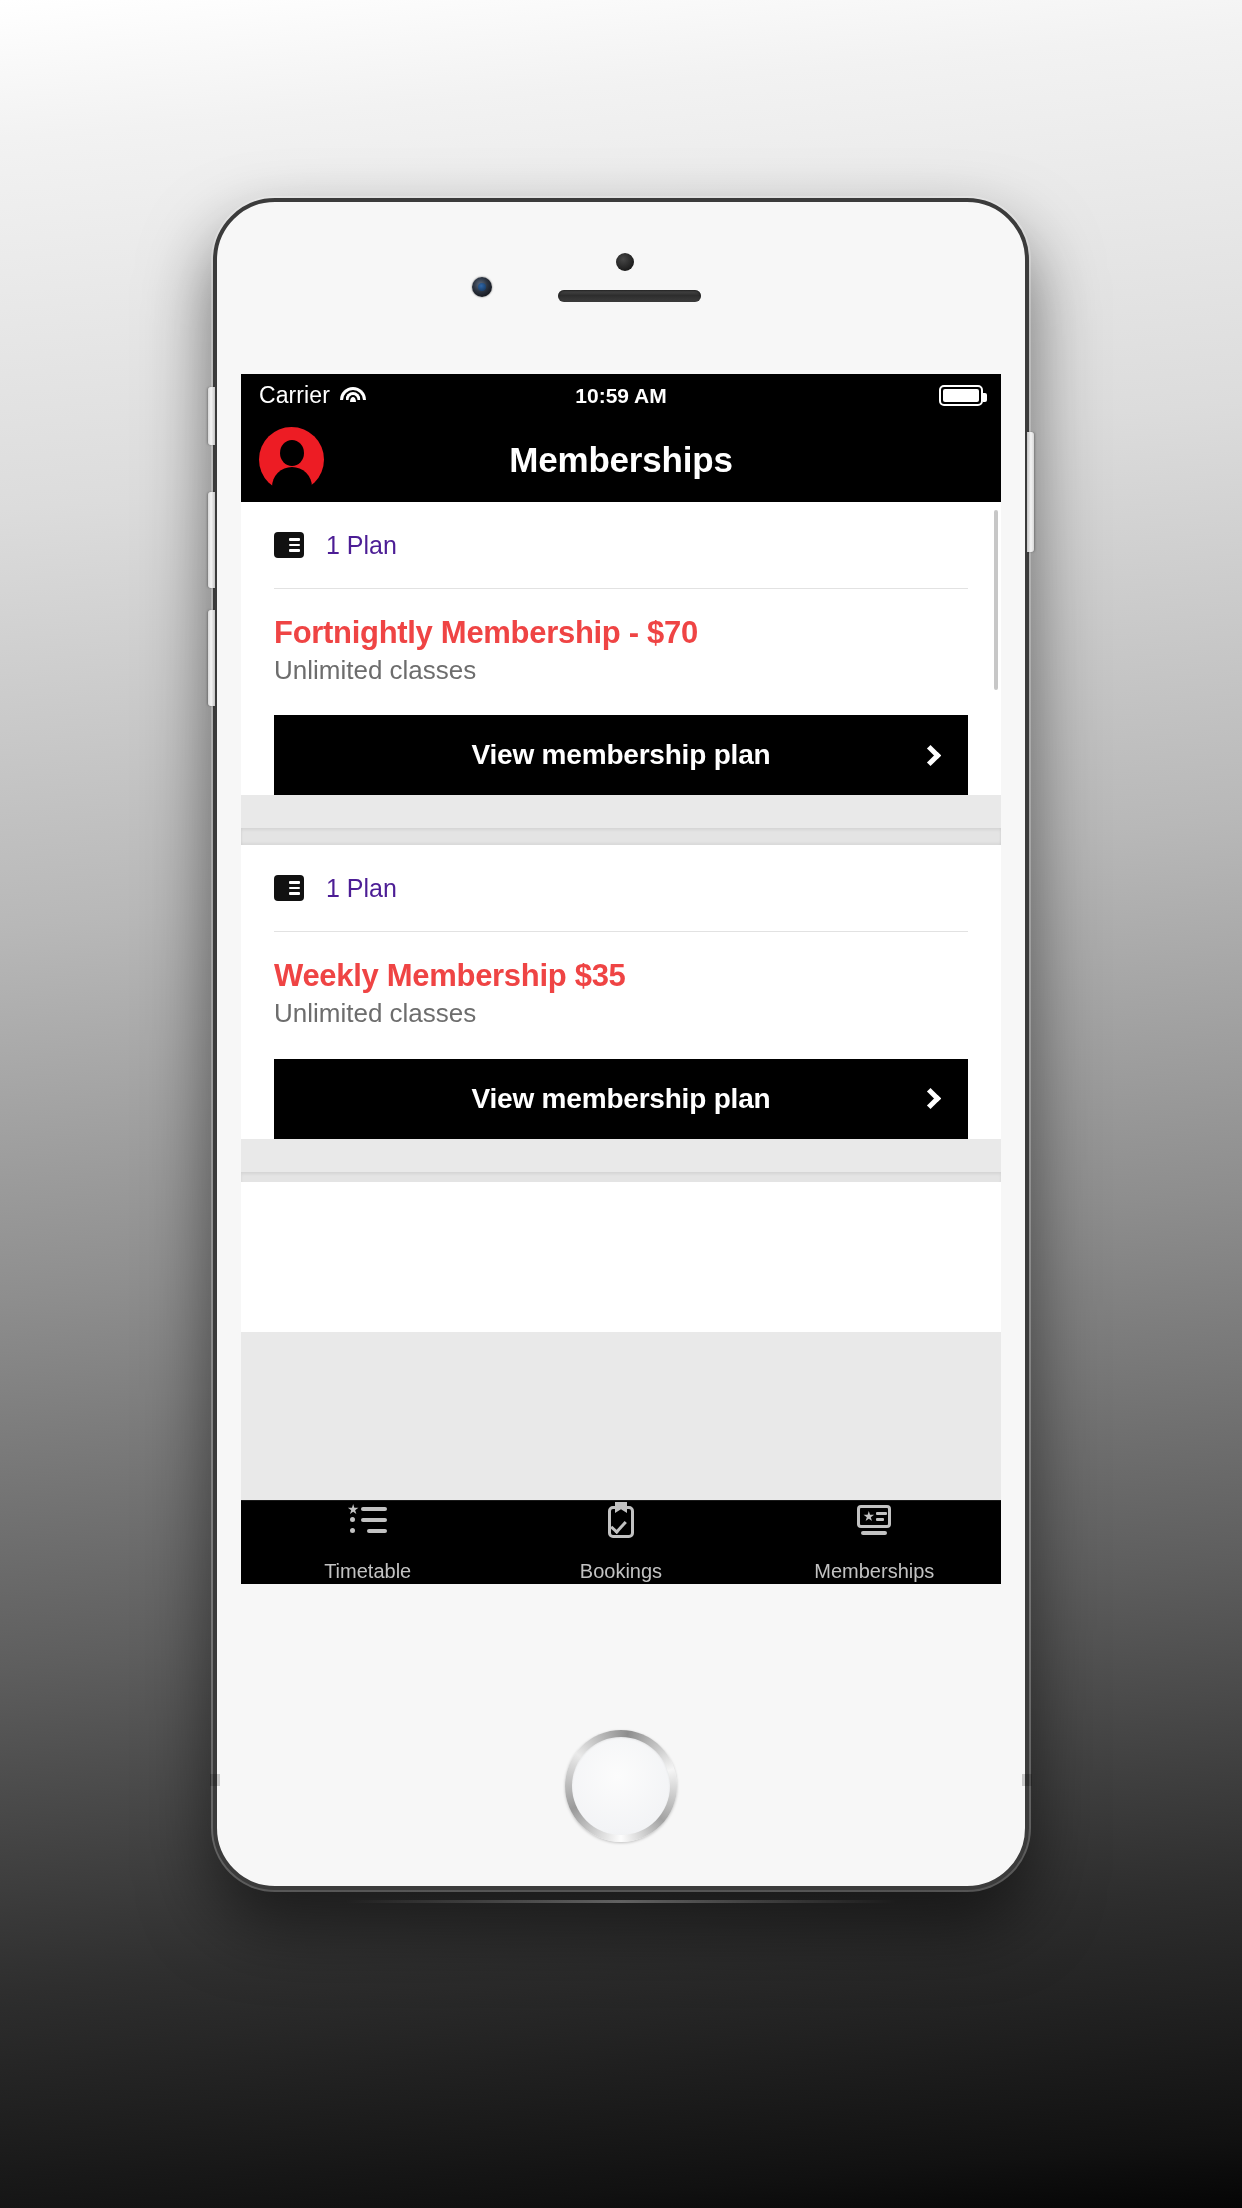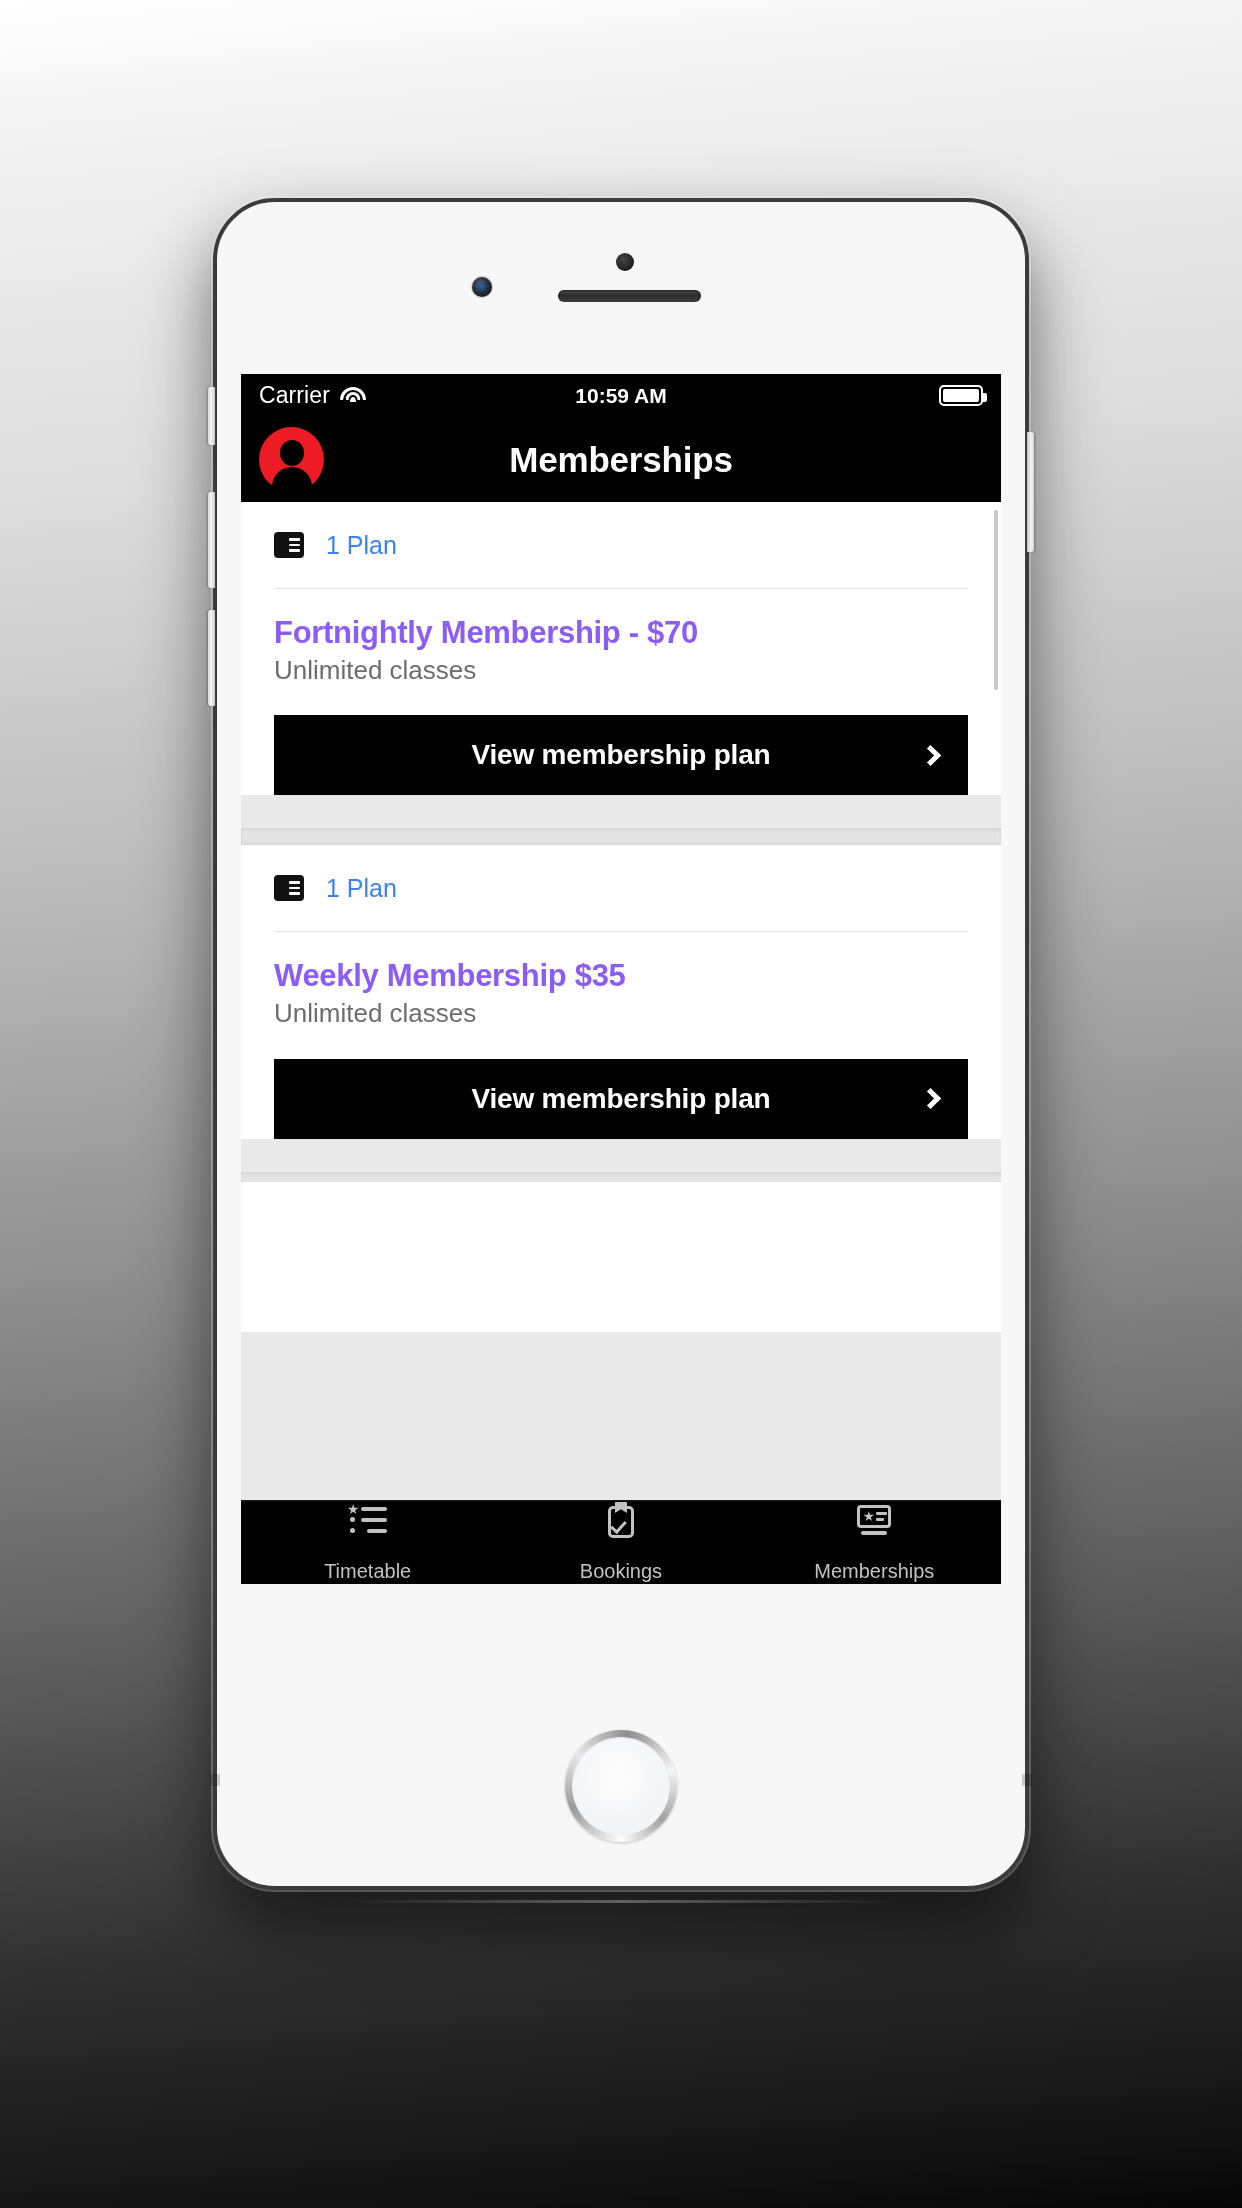--- a/index.html
+++ b/index.html
@@ -134,23 +134,23 @@
 
   .card { background:#fff; padding:0 33px; }
   .card-head { display:flex; align-items:center; gap:22px; height:86px; }
   .plan-ico {
     width:30px; height:26px; border-radius:4px; background:#111; position:relative; flex:0 0 auto;
   }
   .plan-ico i { position:absolute; right:4px; width:11px; height:2.5px; background:#fff; border-radius:1px; }
   .plan-ico i:nth-child(1){ top:6px; }
   .plan-ico i:nth-child(2){ top:11.5px; }
   .plan-ico i:nth-child(3){ top:17px; }
-  .plan-count { font-size:25px; color:#3b82f6; }
+  .plan-count { font-size:25px; color:#4c1d95; }
   .card-rule { height:1px; background:#e2e2e2; margin:0 0 0 0; }
-  .card-title { font-size:31px; font-weight:bold; color:#8b5cf6; margin-top:26px; letter-spacing:-.3px; }
+  .card-title { font-size:31px; font-weight:bold; color:#ef4444; margin-top:26px; letter-spacing:-.3px; }
   .card-desc { font-size:26px; color:#6d6d6d; line-height:1.17; margin-top:22px; }
   .plan-btn {
     margin-top:30px; margin-bottom:33px; height:80px; background:#000000;
     display:flex; align-items:center; justify-content:center; position:relative;
     border:none; width:100%; cursor:pointer;
   }
   .plan-btn span.lbl { color:#fff; font-size:28px; font-weight:bold; letter-spacing:-.2px; }
   .chev { position:absolute; right:30px; width:15px; height:15px;
     border-right:5px solid #fff; border-top:5px solid #fff; transform:rotate(45deg); }
   .card-gap { height:17px; background:#e4e4e4;

